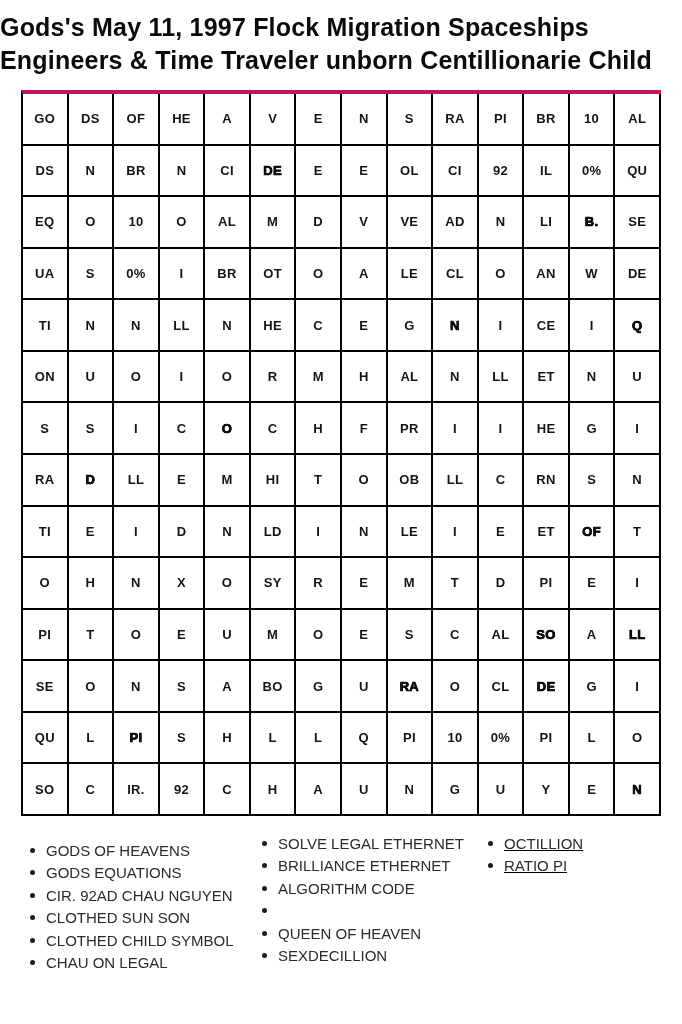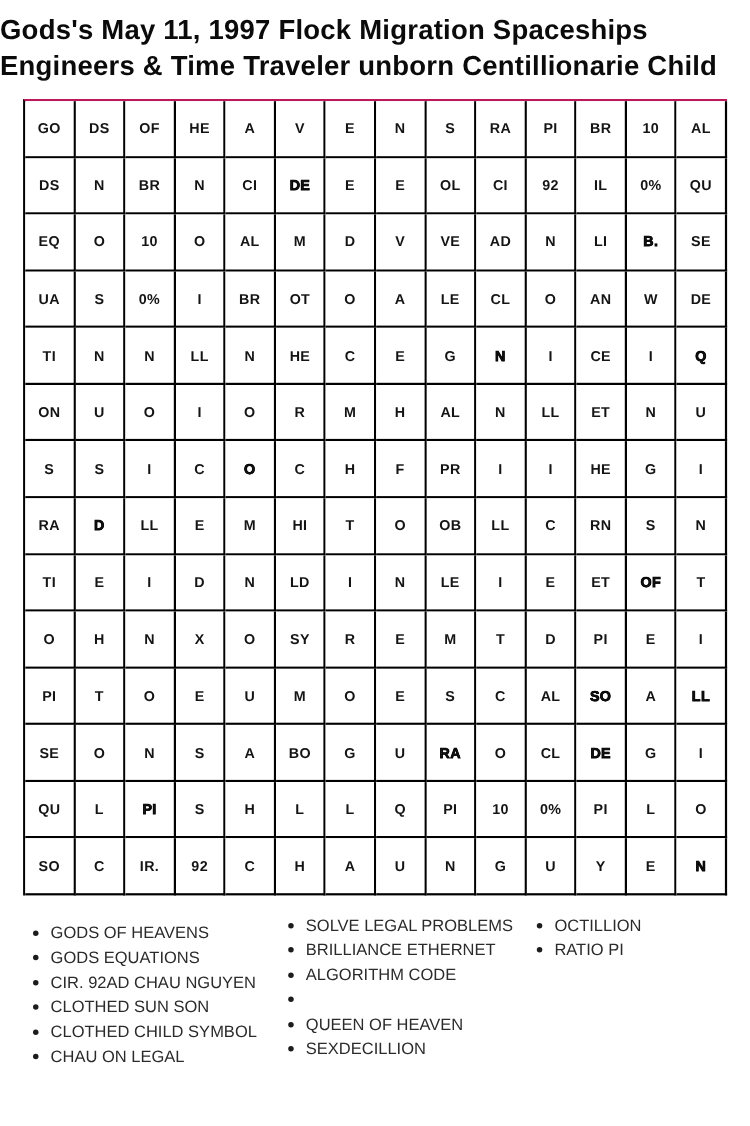--- a/index.html
+++ b/index.html
@@ -18,21 +18,21 @@
     color:#0b0b0b;
     letter-spacing:0.2px;
   }
   .grid {
     width:638px;
     height:722px;
     margin:13px auto 0 auto;
     display:grid;
     grid-template-columns:repeat(14, 1fr);
     grid-auto-rows:1fr;
-    border-top:2px solid #be185d;
+    border-top:4px solid #be185d;
     border-left:2px solid #000;
   }
   .cell {
     border-right:2px solid #000;
     border-bottom:2px solid #000;
     display:flex;
     align-items:center;
     justify-content:center;
     font-size:13px;
     font-weight:700;
@@ -51,21 +51,21 @@
     padding:16px 6px 0 30px;
     box-sizing:border-box;
     text-align:right;
   }
   .wcol {
     list-style:none;
     margin:0; padding:0;
   }
   .wcol-1 { width:232px; padding-top:7px; }
   .wcol-2 { width:226px; }
-  .wcol-3 { width:180px; }
+  .wcol-3 { width:180px;text-decoration:underline; }
   .witem {
     display:flex;
     align-items:center;
     gap:11px;
     height:22.5px;
     font-size:15px;
     color:#2b2b2b;
     white-space:nowrap;
   }
   .dot {
@@ -305,21 +305,21 @@
         <span>CLOTHED CHILD SYMBOL</span>
       </li>
       <li class="witem">
         <span class="dot"></span>
         <span>CHAU ON LEGAL</span>
       </li>
     </ul>
   <ul class="wcol wcol-2">
       <li class="witem">
         <span class="dot"></span>
-        <span>SOLVE LEGAL PROBLEMS</span>
+        <span>SOLVE LEGAL ETHERNET</span>
       </li>
       <li class="witem">
         <span class="dot"></span>
         <span>BRILLIANCE ETHERNET</span>
       </li>
       <li class="witem">
         <span class="dot"></span>
         <span>ALGORITHM CODE</span>
       </li>
       <li class="witem">

